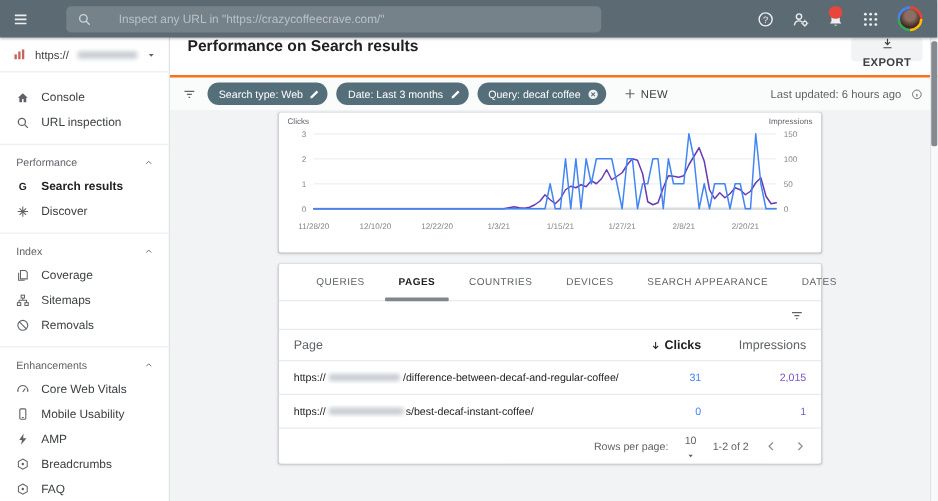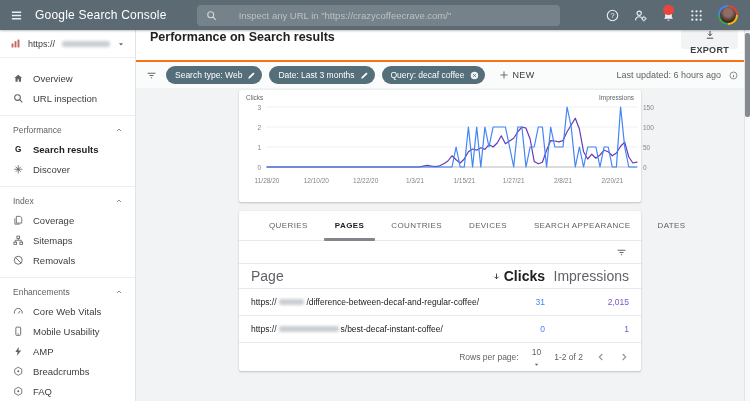--- a/index.html
+++ b/index.html
@@ -68,39 +68,39 @@
           border-radius:9px; background:#546e7a; color:#fff; font-size:8.5px; cursor:pointer; white-space:nowrap; }
   .chip .icon { font-size:9px; color:#fff; }
   .newbtn { display:flex; align-items:center; gap:4px; background:none; border:none; color:#3c4043;
             font-size:9px; font-family:inherit; letter-spacing:.3px; margin-left:6px; cursor:pointer;text-align:right; }
   .newbtn .icon { font-size:10px; color:#5f6368; }
   .updated { margin-left:auto; font-size:9px; color:#5f6368; }
   .infoic { font-size:9px; color:#5f6368; cursor:pointer; }
 
   .content { position:absolute; top:58px; left:0; right:6px; bottom:0; background:#f1f3f4;
              display:flex; flex-direction:column; align-items:center; overflow:hidden; }
-  .card { width:402px; background:#fff; border-radius:2px;
+  .card { width:434px; background:#fff; border-radius:2px;
           box-shadow:0 1px 2px rgba(60,64,67,.25), 0 0 1px rgba(60,64,67,.15); }
   .chart-card { margin-top:2px; height:112px; }
   .chart-head { display:flex; justify-content:space-between; padding:4px 7px 0; font-size:6.5px; color:#5f6368; }
   #chart svg { display:block; }
 
   .table-card { margin-top:9px; }
   .tabs { height:30px; display:flex; align-items:center; gap:27px; padding-left:30px;
           border-bottom:1px solid #e8eaed; }
   .tab { font-size:8px; letter-spacing:.4px; color:#5f6368; height:30px; display:flex;
          align-items:center; position:relative; cursor:pointer; white-space:nowrap; }
   .tab.active { color:#202124; font-weight:bold; }
   .tab.active::after { content:""; position:absolute; left:-11px; right:-11px; bottom:0; height:3px;
                        background:#80868b; border-radius:1px; }
   .tfilter { height:23px; display:flex; align-items:center; justify-content:flex-end;
              padding-right:14px; border-bottom:1px solid #e8eaed; color:#5f6368; }
   .tfilter .icon { font-size:11px; cursor:pointer; }
   .row { display:grid; grid-template-columns:1fr 66px 84px; align-items:center; padding:0 12px; }
-  .thead { height:25px; border-bottom:1px solid #e8eaed; font-size:14px; color:#5f6368; }
+  .thead { height:25px; border-bottom:1px solid #e8eaed; font-size:10px; color:#5f6368; }
   .c-clicks { justify-self:end; display:flex; align-items:center; gap:3px; }
   .thead .c-clicks { color:#202124; font-weight:bold; }
   .sort { font-size:9px; color:#202124; }
   .c-imp { justify-self:end; }
   .drow { height:27px; border-bottom:1px solid #e8eaed; font-size:8.5px; color:#202124; cursor:pointer; }
   .pcell { display:flex; align-items:center; overflow:hidden; white-space:nowrap; }
   .pcell .redact { margin:0 2px; }
   .r1 { width:72px; } .r2 { width:60px; }
   .drow .c-clicks { color:#4285f4;margin-left:36px; }
   .drow .c-imp { color:#7e57c2; }
@@ -117,21 +117,20 @@
 </style>
 </head>
 <body>
 
 <header class="topbar">
   <span class="icon menu-ic">
       <svg viewBox="0 0 14 14">
         <path d="M2 3.5h10M2 7h10M2 10.5h10" stroke="currentColor" stroke-width="1.4" fill="none"></path>
       </svg>
     </span>
-  <span class="logo">Google Search Console</span>
   <div class="searchbox">
     <span class="icon">
         <svg viewBox="0 0 14 14">
           <circle cx="6" cy="6" r="3.8" fill="none" stroke="currentColor" stroke-width="1.4"></circle>
           <path d="M8.9 8.9l3.5 3.5" stroke="currentColor" stroke-width="1.4"></path>
         </svg>
       </span>
     <input placeholder="Inspect any URL in &quot;https://crazycoffeecrave.com/&quot;" style="">
   </div>
   <div class="tb-icons">
@@ -193,21 +192,21 @@
       </span>
   </div>
   <nav id="nav">
       <div class="grp">
         <div class="item">
           <span class="icon">
             <svg viewBox="0 0 14 14">
               <path d="M7 2.2L1.8 6.8h1.5v5h2.9V8.3h1.6v3.5h2.9v-5h1.5z" fill="currentColor"></path>
             </svg>
           </span>
-          <span class="lbl">Overview</span>
+          <span class="lbl">Console</span>
         </div>
         <div class="item">
           <span class="icon">
             <svg viewBox="0 0 14 14">
               <circle cx="6" cy="6" r="3.8" fill="none" stroke="currentColor" stroke-width="1.4"></circle>
               <path d="M8.9 8.9l3.5 3.5" stroke="currentColor" stroke-width="1.4"></path>
             </svg>
           </span>
           <span class="lbl">URL inspection</span>
         </div>

